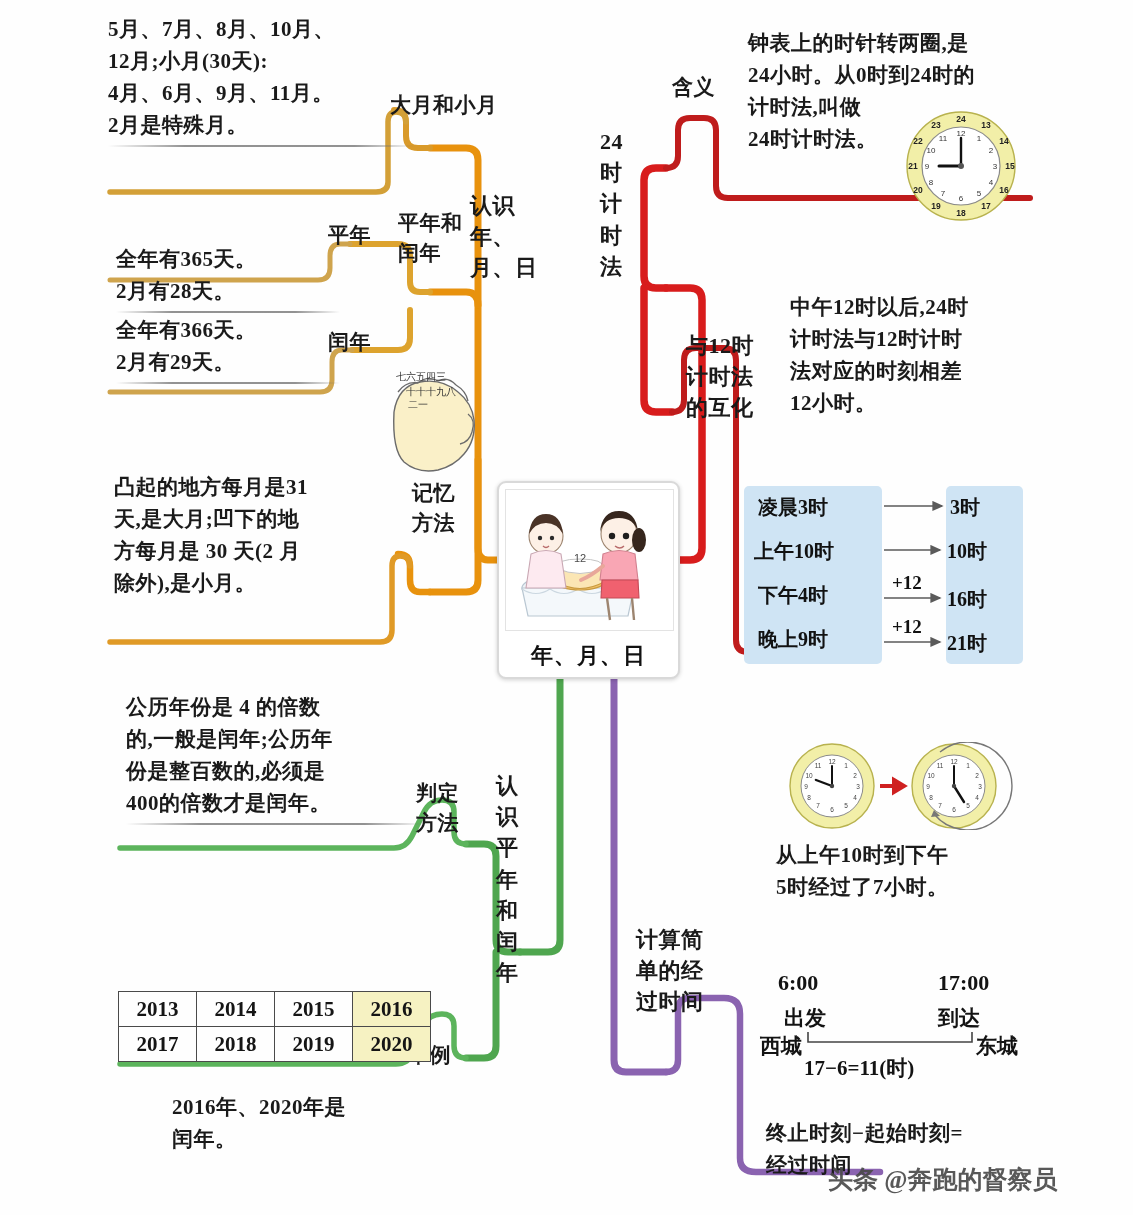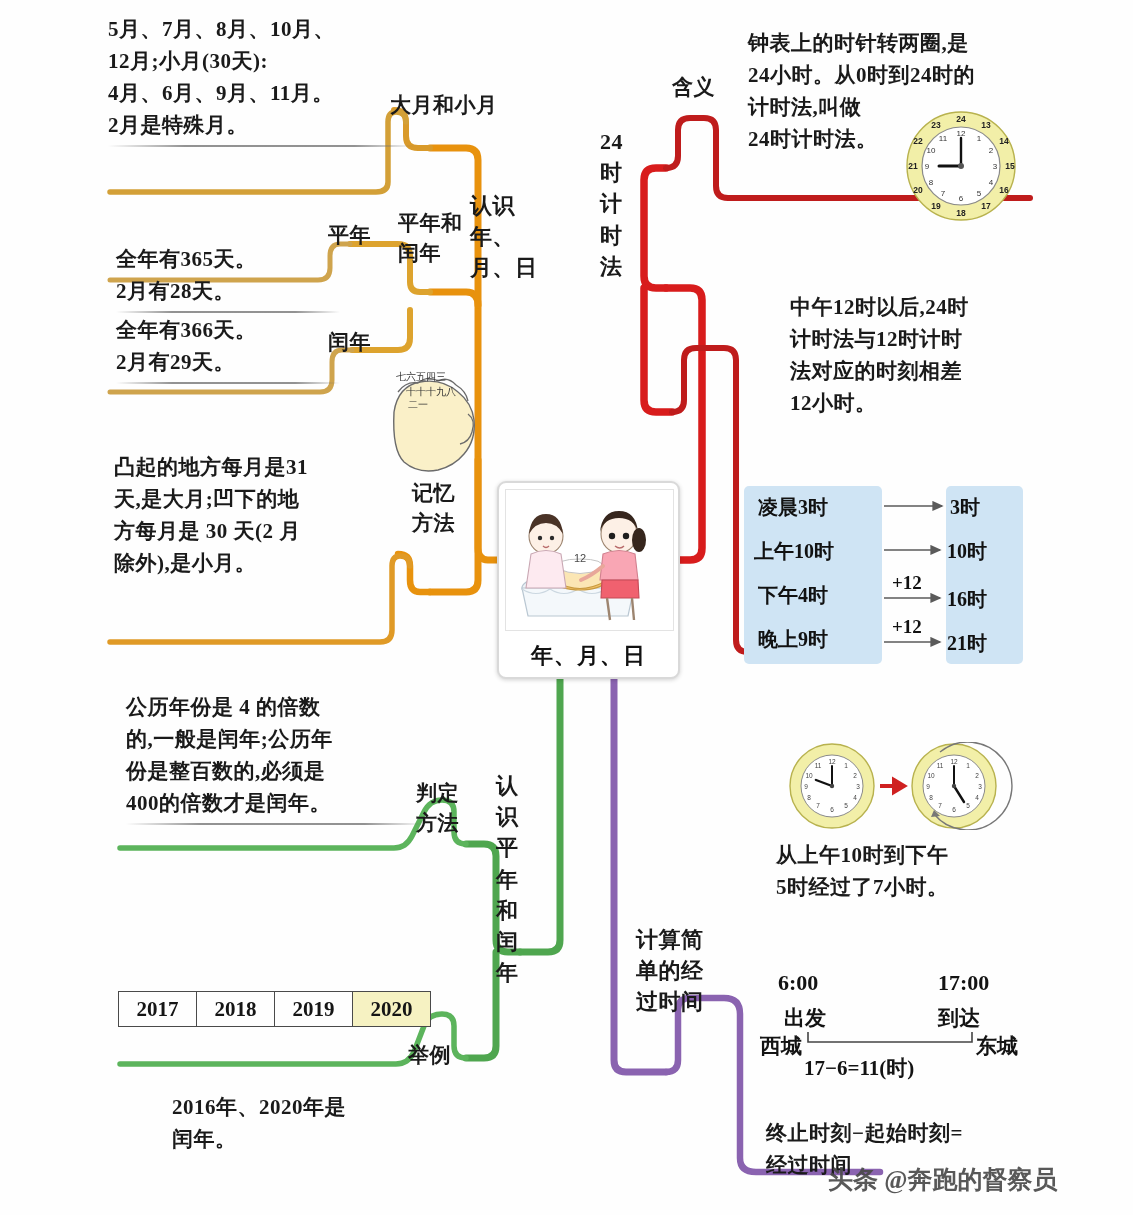--- a/index.html
+++ b/index.html
@@ -284,21 +284,21 @@
     <svg viewBox="0 0 112 120" width="112" height="120">
       <path d="M10,50 q4,-26 26,-30 q22,-4 38,10 q14,11 16,28 q2,20 -10,34 q-10,12 -26,16 q-20,4 -34,-8 q-12,-12 -10,-50 Z" fill="#faf0c8" stroke="#6b6b6b" stroke-width="1.4"></path>
       <path d="M14,30 q8,-11 20,-9 M34,21 q10,-8 20,-2 M54,19 q10,-5 18,4 M72,23 q10,6 12,16" fill="none" stroke="#6b6b6b" stroke-width="1.3"></path>
       <path d="M84,52 q8,6 4,18 q-3,10 -12,12" fill="none" stroke="#6b6b6b" stroke-width="1.3"></path>
       <text x="12" y="18" font-size="10" fill="#333" font-family="Liberation Serif, serif">七六五四三</text>
       <text x="22" y="33" font-size="10" fill="#333" font-family="Liberation Serif, serif">十十十九八</text>
       <text x="24" y="46" font-size="10" fill="#333" font-family="Liberation Serif, serif">二一</text>
     </svg>
   </div>
 
-  <div class="txt leaf" style="left:114px; top:452px; width:272px;font-family:Liberation Serif, serif;">凸起的地方每月是31
+  <div class="txt leaf" style="left:114px; top:472px; width:272px;font-family:Liberation Serif, serif;">凸起的地方每月是31
 天,是大月;凹下的地
 方每月是 30 天(2 月
 除外),是小月。</div>
 
   <div class="txt branch-label" style="left:600px; top:126px; width:34px;">24时
 计时
 法</div>
 
   <div class="txt node-label" style="left:672px; top:72px;">含义</div>
 
@@ -338,20 +338,23 @@
         <text x="8" y="59">21</text>
           <text x="13" y="34">22</text>
           <text x="31" y="18">23</text>
       </g>
       <line x1="56" y1="56" x2="56" y2="28" stroke="#111" stroke-width="2.4" stroke-linecap="round"></line>
       <line x1="56" y1="56" x2="34" y2="56" stroke="#111" stroke-width="3" stroke-linecap="round"></line>
       <circle cx="56" cy="56" r="3" fill="#555"></circle>
     </svg>
   </div>
 
+  <div class="txt branch-label" style="left:686px; top:330px; width:80px;">与12时
+计时法
+的互化</div>
 
   <div class="txt leaf" style="left:790px; top:292px; width:268px;">中午12时以后,24时
 计时法与12时计时
 法对应的时刻相差
 12小时。</div>
 
   <div id="convert-box">
     <div class="conv-col" id="conv-left"></div>
     <div class="conv-col" id="conv-right"></div>
 
@@ -391,20 +394,26 @@
 
   <div class="txt leaf underline-leaf" style="left:126px; top:692px; width:290px;">公历年份是 4 的倍数
 的,一般是闰年;公历年
 份是整百数的,必须是
 400的倍数才是闰年。</div>
 
   <div class="txt node-label" style="left:408px; top:1040px;">举例</div>
 
   <table id="year-table">
     <tbody>
+        <tr>
+      <td>2013</td>
+      <td>2014</td>
+      <td>2015</td>
+      <td class="hl">2016</td>
+    </tr>
     <tr>
       <td>2017</td>
       <td>2018</td>
       <td>2019</td>
       <td class="hl">2020</td>
     </tr>
   </tbody>
     </table>
 
   <div class="txt leaf" style="left:148px; top:1092px; width:280px;margin-left:24px;">2016年、2020年是

